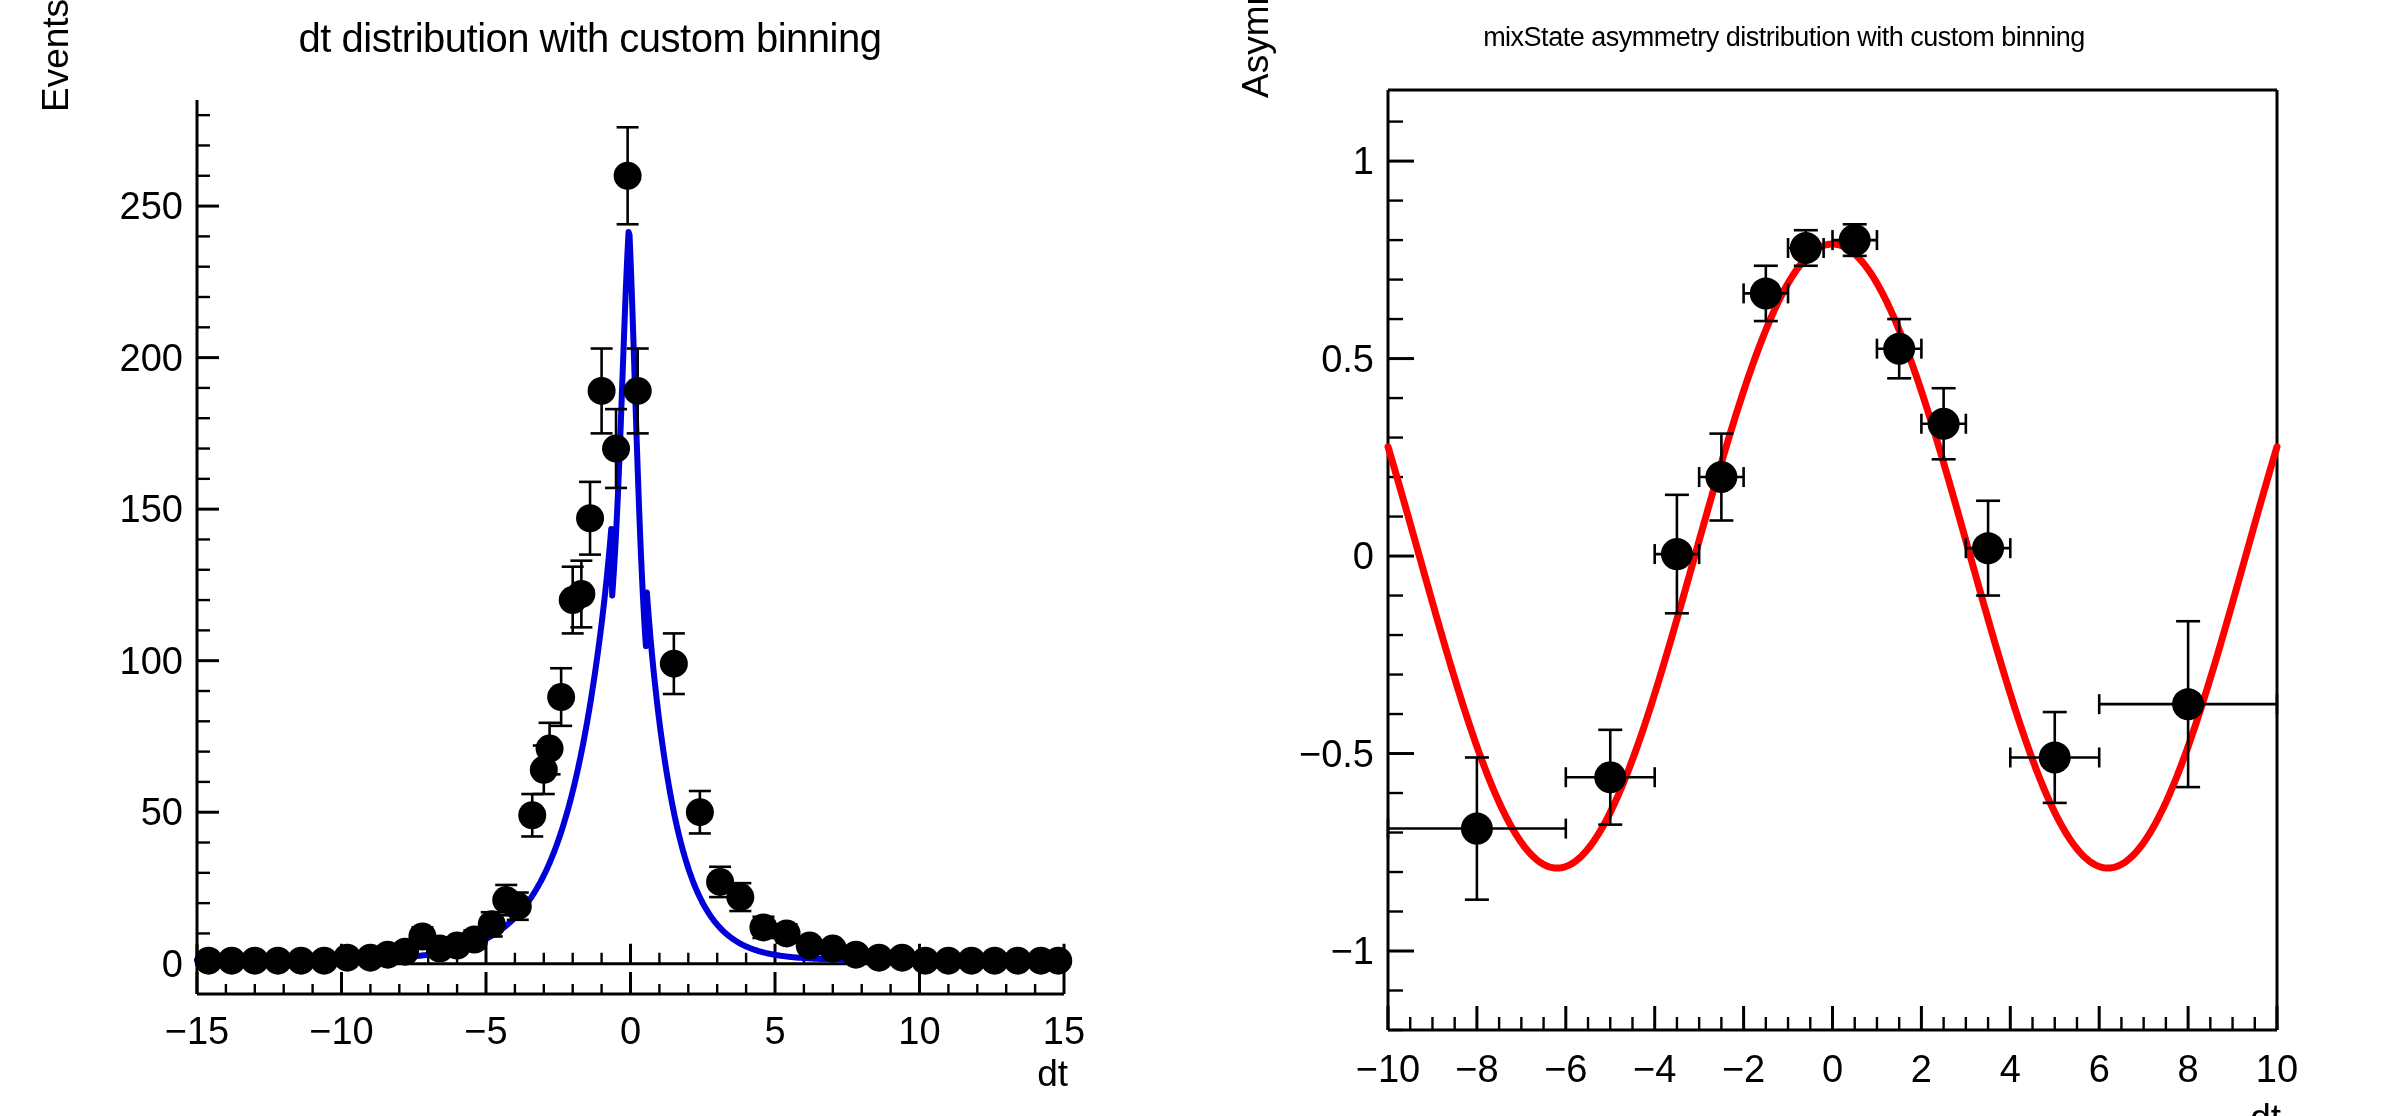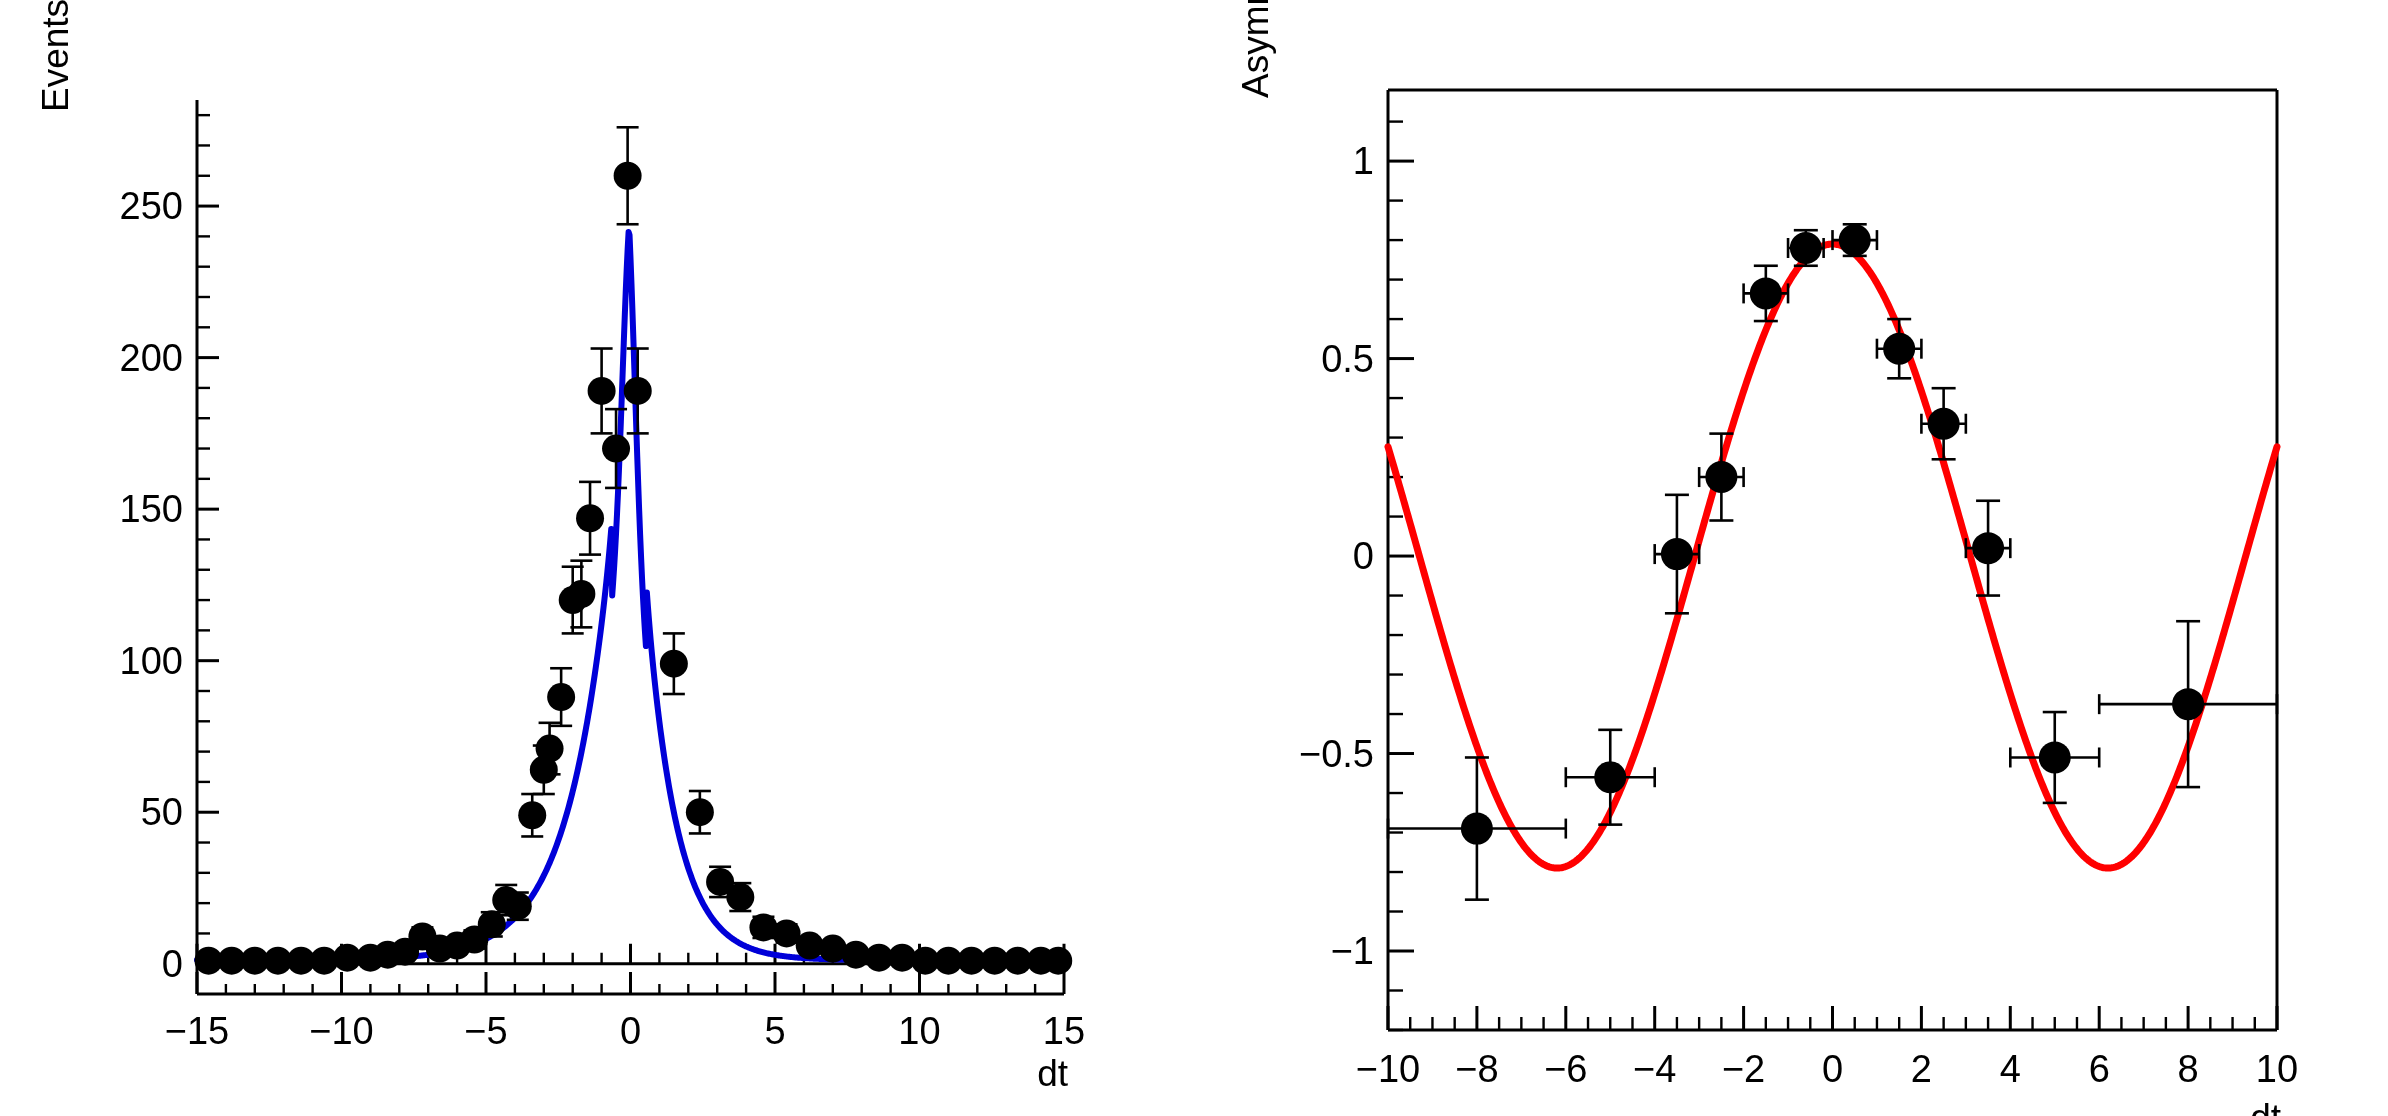--- a/index.html
+++ b/index.html
@@ -20,20 +20,21 @@
   .axistitle{font-size:37px;fill:#000;font-family:"Liberation Sans","DejaVu Sans",sans-serif;}
   .curve-blue{fill:none;stroke:#0000d8;stroke-width:6;stroke-linejoin:round;stroke-linecap:round;}
   .curve-red{fill:none;stroke:#ff0000;stroke-width:7;stroke-linejoin:round;stroke-linecap:round;}
   .errbar{stroke:#000;stroke-width:2.6;}
   .marker{fill:#000;}
 </style>
 </head>
 <body>
 
 <div class="panel" id="panel-left">
+  <div class="title" id="title-left">dt distribution with custom binning</div>
   <svg id="svg-left" width="1180" height="1116">
     <g id="left-axes">
         <path class="axis-line" d="M 197 100 L 197 994"></path>
         <path class="axis-line" d="M 197 963.7542662116041 L 1064 963.7542662116041"></path>
         <path class="axis-line" d="M 197 994 L 1064 994"></path>
         <line class="tick" x1="197" y1="963.7542662116041" x2="219" y2="963.7542662116041"></line>
         <line class="tick" x1="197" y1="812.2184300341297" x2="219" y2="812.2184300341297"></line>
         <line class="tick" x1="197" y1="660.6825938566553" x2="219" y2="660.6825938566553"></line>
         <line class="tick" x1="197" y1="509.14675767918084" x2="219" y2="509.14675767918084"></line>
         <line class="tick" x1="197" y1="357.61092150170646" x2="219" y2="357.61092150170646"></line>
@@ -465,20 +466,21 @@
         <text class="ticklabel" x="775" y="1044" text-anchor="middle">5</text>
         <text class="ticklabel" x="919.5" y="1044" text-anchor="middle">10</text>
         <text class="ticklabel" x="1064" y="1044" text-anchor="middle">15</text>
         <text class="axistitle" x="1068" y="1086" text-anchor="end">dt</text>
         <text class="axistitle" x="68" y="112" text-anchor="start" transform="rotate(-90 68 112)">Events / ( 0.4 )</text>
       </g>
   </svg>
 </div>
 
 <div class="panel" id="panel-right">
+  <div class="title" id="title-right">mixState asymmetry distribution with custom binning</div>
   <svg id="svg-right" width="1208" height="1116">
     <g id="right-axes">
         <path class="axis-line" d="M 208 90 L 208 1030"></path>
         <path class="axis-line" d="M 208 1030 L 1097 1030"></path>
         <path class="axis-line" d="M 1097 90 L 1097 1030"></path>
         <path class="axis-line" d="M 208 90 L 1097 90"></path>
         <line class="tick" x1="208" y1="951.0084033613446" x2="234" y2="951.0084033613446"></line>
         <line class="tick" x1="208" y1="753.5294117647059" x2="234" y2="753.5294117647059"></line>
         <line class="tick" x1="208" y1="556.0504201680673" x2="234" y2="556.0504201680673"></line>
         <line class="tick" x1="208" y1="358.57142857142856" x2="234" y2="358.57142857142856"></line>

